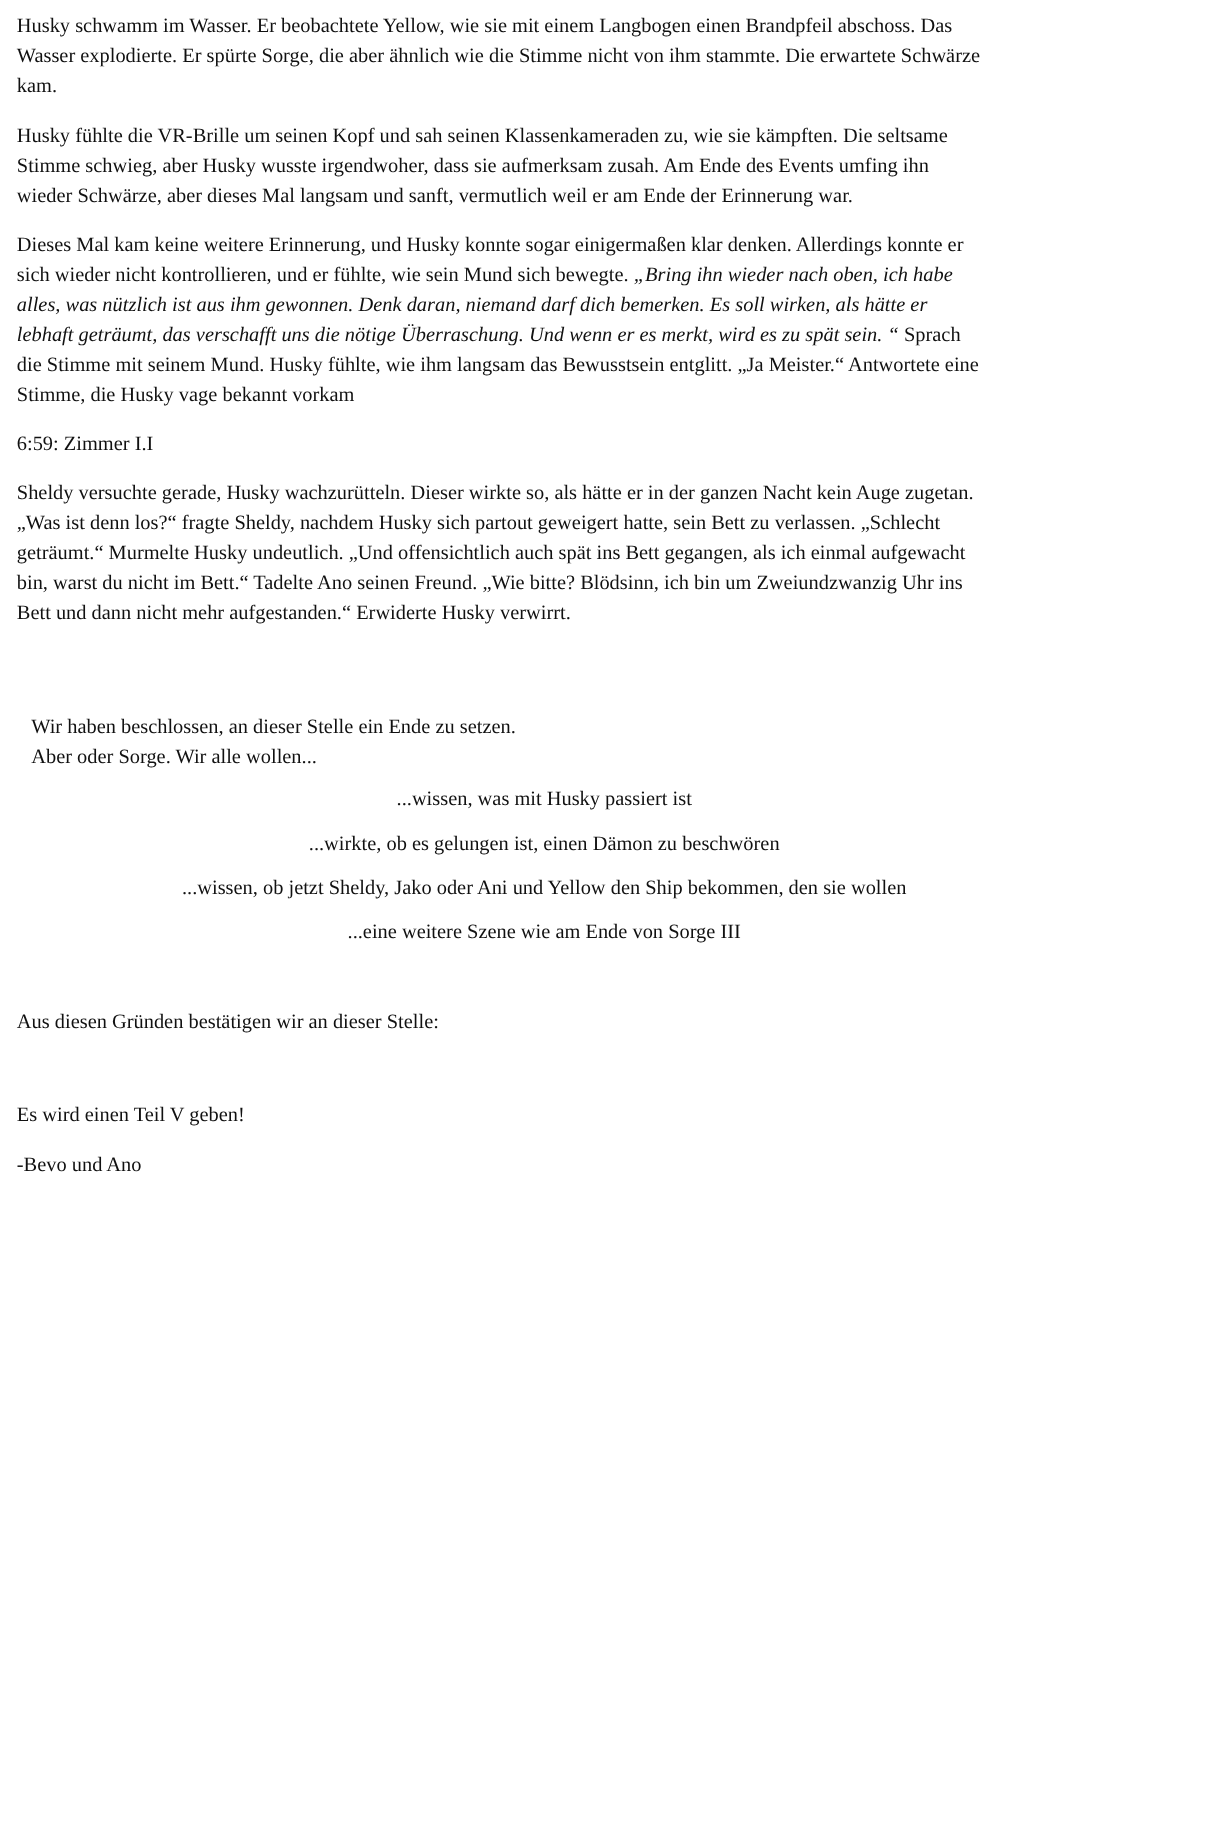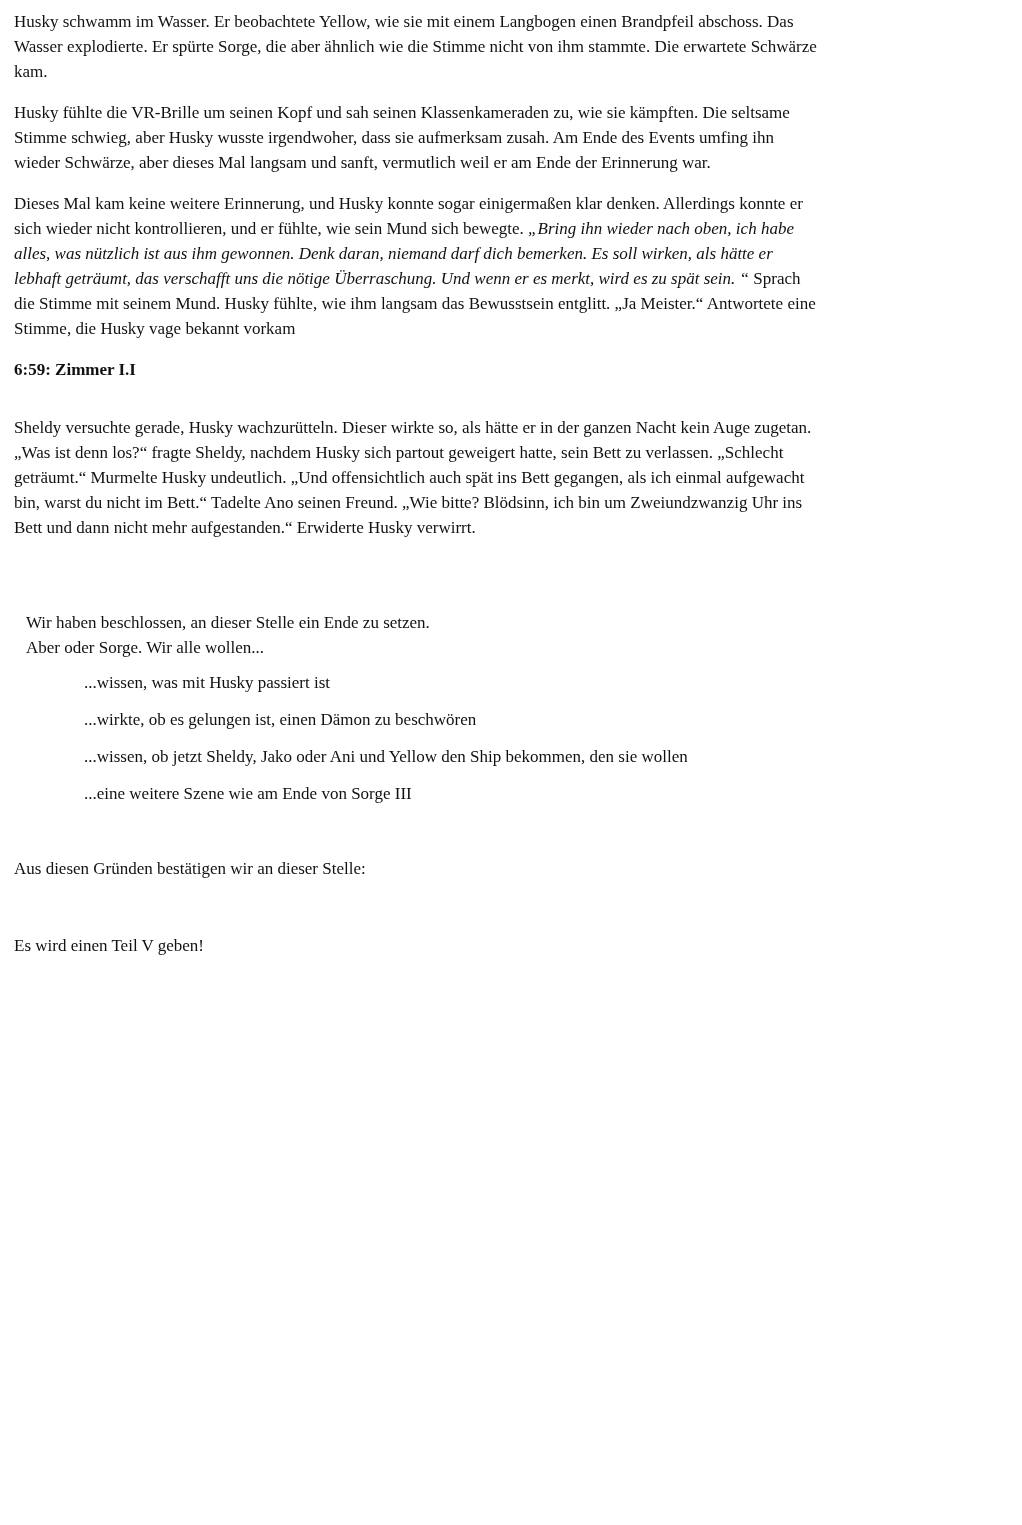--- a/index.html
+++ b/index.html
@@ -18,31 +18,31 @@
   }
   .doc {
     padding: 9px 16px 0 14px;
     box-sizing: border-box;
     width: 839px;
   }
   .para {
     margin: 0 0 16px 0;
   }
   .scene-marker {
-    margin: 0 0 33px 0;
-    font-weight: bold;
+    margin: 0 0 16px 0;
   }
   .outro {
     margin: 70px 0 10px 12px;
   }
   .outro-line {
     margin: 0;
   }
   .wishlist {
     margin: 0;
+    text-align: center;
   }
   .wish {
     margin: 0 0 12px 0;
     padding-left: 70px;
   }
   .confirmation {
     margin: 50px 0 0 0;
   }
   .announcement {
     margin: 50px 0 0 0;
@@ -86,14 +86,15 @@
     <p class="wish">...wirkte, ob es gelungen ist, einen Dämon zu beschwören</p>
     <p class="wish">...wissen, ob jetzt Sheldy, Jako oder Ani und Yellow den Ship bekommen, den sie wollen</p>
     <p class="wish">...eine weitere Szene wie am Ende von Sorge III</p>
   </div>
 
   <p class="confirmation">Aus diesen Gründen bestätigen wir an dieser Stelle:</p>
 
   <p class="announcement">Es wird einen Teil V geben!</p>
 
 
+  <p class="signature">-Bevo und Ano</p>
 
 </main>
 
 </body></html>

